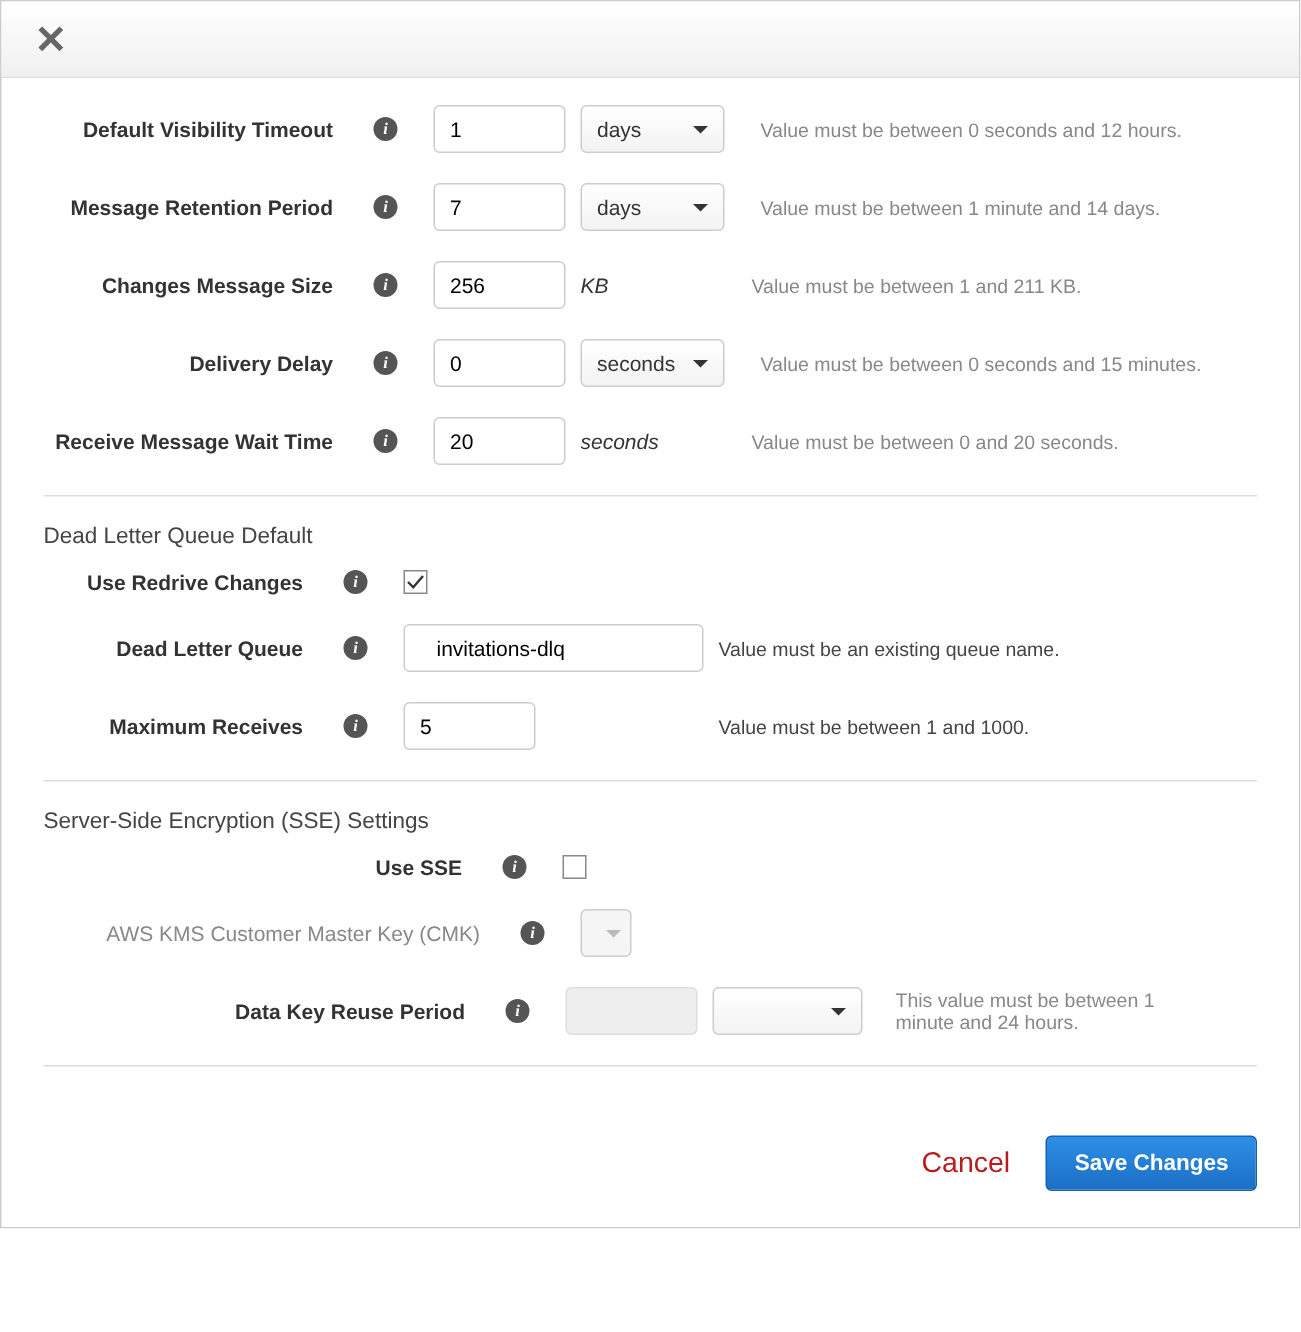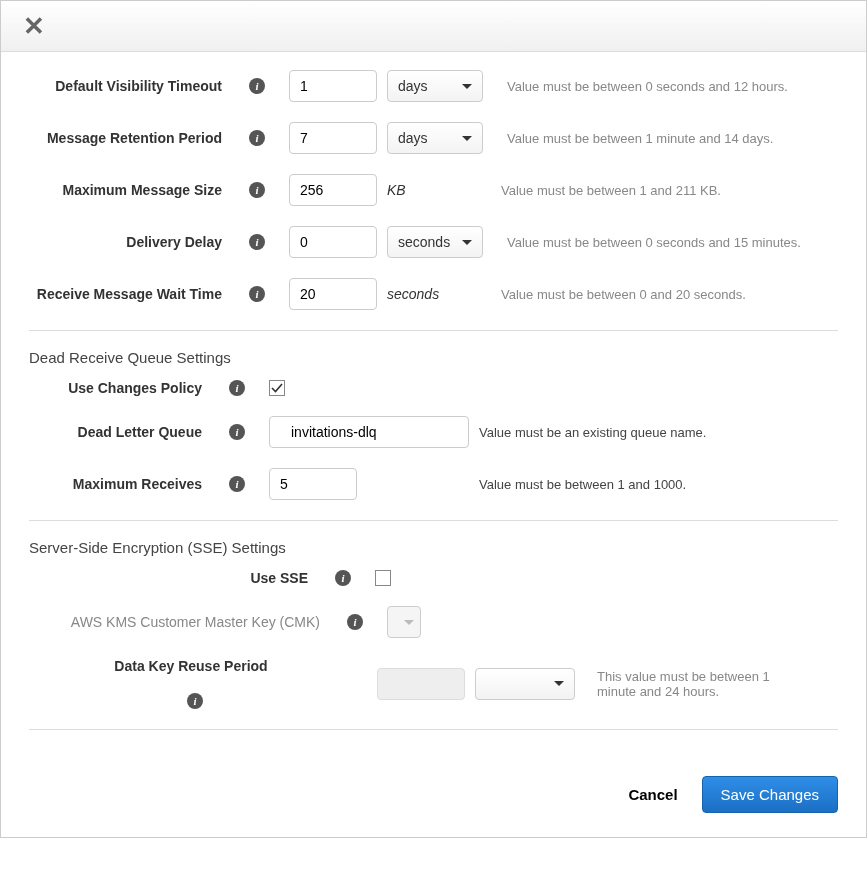--- a/index.html
+++ b/index.html
@@ -161,38 +161,38 @@
     align-items: center;
     justify-content: center;
     cursor: pointer;
     background: #fff;
   }
   .checkbox svg { display: block; }
   .row.dlq .label-col { width: 222px; }
   .row.dlq .input-col { padding-left: 18px; }
   .row.sse .label-col { width: 340px; }
   .row.sse .input-col { padding-left: 18px; }
-  .row.dkr .label-col { width: 330px; flex-direction: column; }
+  .row.dkr .label-col { width: 330px; }
   .dialog-footer {
     display: flex;
     justify-content: flex-end;
     align-items: center;
     gap: 24px;
     padding: 18px 28px 24px 28px;
   }
   .btn-link {
-    color: #000000;
-    font-weight: bold;
-    font-size: 15px;
+    color: #b91c1c;
+    font-weight: normal;
+    font-size: 19px;
     cursor: pointer;
   }
   .btn-primary {
     background: linear-gradient(#2f8ee7, #1b6fc4);
     color: #fff;
-    font-weight: normal;
+    font-weight: bold;
     font-size: 15px;
     padding: 9px 18px;
     border: 1px solid #1562ad;
     border-radius: 4px;
     cursor: pointer;
     text-align: right;
   }
   .label-col-wide { width: 348px; }
   .disabled-input {
     width: 88px;
@@ -239,21 +239,21 @@
         <div class="select-btn">
           <span>days</span>
           <span class="caret"></span>
         </div>
       </div>
       <div class="hint-col">Value must be between 1 minute and 14 days.</div>
     </div>
 
     <div class="row">
       <div class="label-col">
-        <span>Maximum Message Size</span>
+        <span>Changes Message Size</span>
         <span class="info-icon">i</span>
       </div>
       <div class="input-col">
         <input type="text" class="num" value="256" style="">
         <span class="unit-text">KB</span>
       </div>
       <div class="hint-col" style="padding-left:54px">Value must be between 1 and 211 KB.</div>
     </div>
 
     <div class="row">
@@ -278,25 +278,25 @@
       </div>
       <div class="input-col">
         <input type="text" class="num" value="20" style="">
         <span class="unit-text">seconds</span>
       </div>
       <div class="hint-col" style="padding-left:54px">Value must be between 0 and 20 seconds.</div>
     </div>
 
     <hr class="hr">
 
-    <div class="section-title">Dead Receive Queue Settings</div>
+    <div class="section-title">Dead Letter Queue Default</div>
 
     <div class="row dlq">
       <div class="label-col">
-        <span>Use Changes Policy</span>
+        <span>Use Redrive Changes</span>
         <span class="info-icon">i</span>
       </div>
       <div class="input-col">
         <div class="checkbox">
           <svg width="12" height="12" viewBox="0 0 12 12">
               <path d="M1 6 L4.5 9.5 L11 2" stroke="#333" stroke-width="1.6" fill="none"></path>
             </svg>
         </div>
       </div>
     </div>

